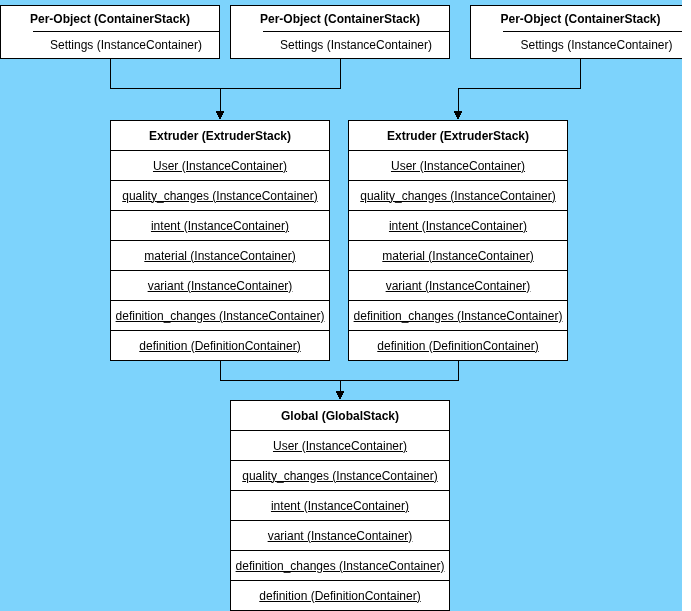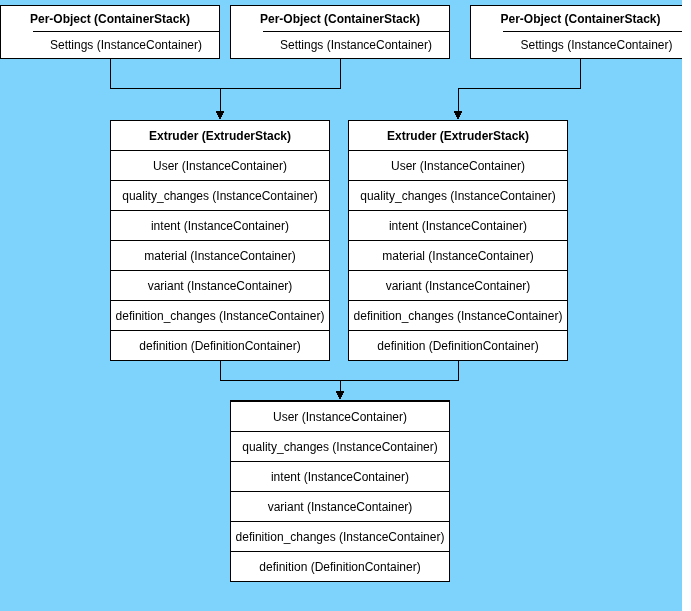--- a/index.html
+++ b/index.html
@@ -37,21 +37,21 @@
     display: flex;
     align-items: center;
     justify-content: center;
     text-align: center;
   }
   
   .po .box-title { height: 25px; }
   .po .box-row   { height: 27px; margin-left: 32px; }
   
   .st .box-title { height: 29px; }
-  .st .box-row   { height: 30px; }
+  .st .box-row   { height: 30px; text-decoration: underline; }
 </style>
 </head>
 <body>
 
 <div class="canvas">
 
   <svg class="connectors" width="691" height="611" viewBox="0 0 691 611" fill="none" stroke="#000000" stroke-width="1" shape-rendering="crispEdges">
     <defs>
       <marker id="arrow" viewBox="0 0 10 10" refX="9" refY="5" markerWidth="9" markerHeight="9" orient="auto-start-reverse">
         <path d="M0,0 L10,5 L0,10 z" fill="#000000" stroke="none"></path>
@@ -99,20 +99,21 @@
     <div class="box-row">User (InstanceContainer)</div>
     <div class="box-row">quality_changes (InstanceContainer)</div>
     <div class="box-row">intent (InstanceContainer)</div>
     <div class="box-row">material (InstanceContainer)</div>
     <div class="box-row">variant (InstanceContainer)</div>
     <div class="box-row">definition_changes (InstanceContainer)</div>
     <div class="box-row">definition (DefinitionContainer)</div>
   </div>
 
   <div class="stack-box st" style="left:230px; top:400px; width:220px;">
+    <div class="box-title">Global (GlobalStack)</div>
     <div class="box-row">User (InstanceContainer)</div>
     <div class="box-row">quality_changes (InstanceContainer)</div>
     <div class="box-row">intent (InstanceContainer)</div>
     <div class="box-row">variant (InstanceContainer)</div>
     <div class="box-row">definition_changes (InstanceContainer)</div>
     <div class="box-row">definition (DefinitionContainer)</div>
   </div>
 
 </div>
 

